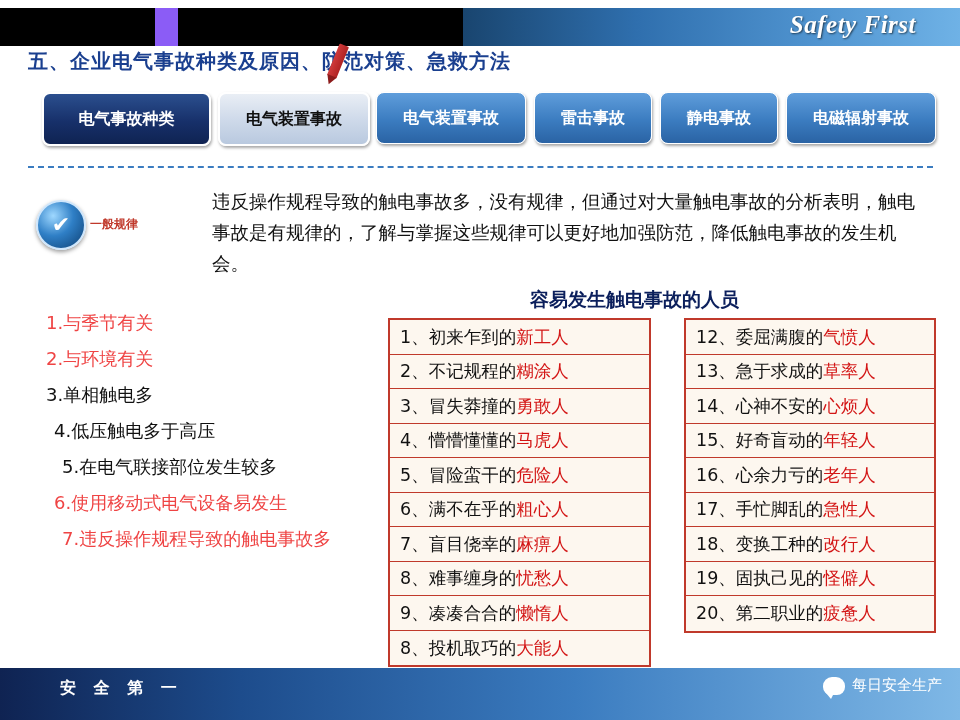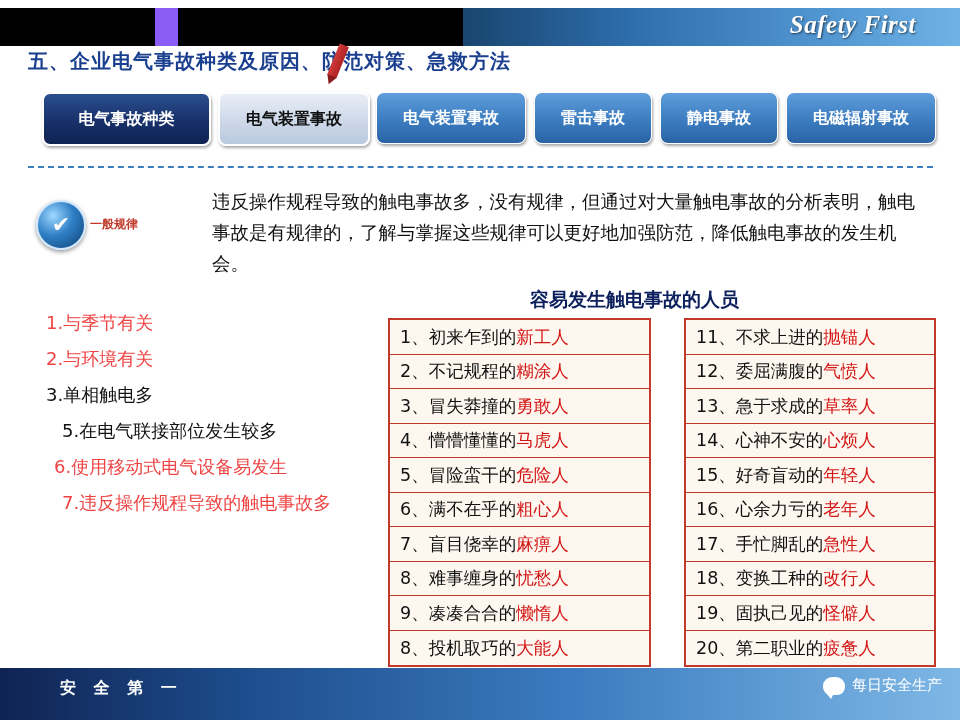--- a/index.html
+++ b/index.html
@@ -261,20 +261,21 @@
 <div class="dashline"></div>
 
 <div class="badge">✔</div>
 <div class="badge-label">一般规律</div>
 <div class="intro">违反操作规程导致的触电事故多，没有规律，但通过对大量触电事故的分析表明，触电事故是有规律的，了解与掌握这些规律可以更好地加强防范，降低触电事故的发生机会。</div>
 
 <div class="leftlist">
   <div class="li red" style="padding-left:16px;">1.与季节有关</div>
   <div class="li red" style="padding-left:16px;">2.与环境有关</div>
   <div class="li" style="padding-left:16px;">3.单相触电多</div>
+  <div class="li" style="padding-left:24px;">4.低压触电多于高压</div>
   <div class="li" style="padding-left:32px;">5.在电气联接部位发生较多</div>
   <div class="li red" style="padding-left:24px;">6.使用移动式电气设备易发生</div>
   <div class="li red" style="padding-left:32px;">7.违反操作规程导致的触电事故多</div>
 </div>
 
 <div class="tbl-title">容易发生触电事故的人员</div>
 
 <div class="tbl" id="table-left">
   <div class="trow">
       <span>1、</span>
@@ -322,25 +323,20 @@
       <span class="hl">懒惰人</span>
     </div>
   <div class="trow">
       <span>8、</span>
       <span>投机取巧的</span>
       <span class="hl">大能人</span>
     </div>
 </div>
 
 <div class="tbl" id="table-right">
-  <div class="trow">
-      <span>11、</span>
-      <span>不求上进的</span>
-      <span class="hl">抛锚人</span>
-    </div>
   <div class="trow">
       <span>12、</span>
       <span>委屈满腹的</span>
       <span class="hl">气愤人</span>
     </div>
   <div class="trow">
       <span>13、</span>
       <span>急于求成的</span>
       <span class="hl">草率人</span>
     </div>

